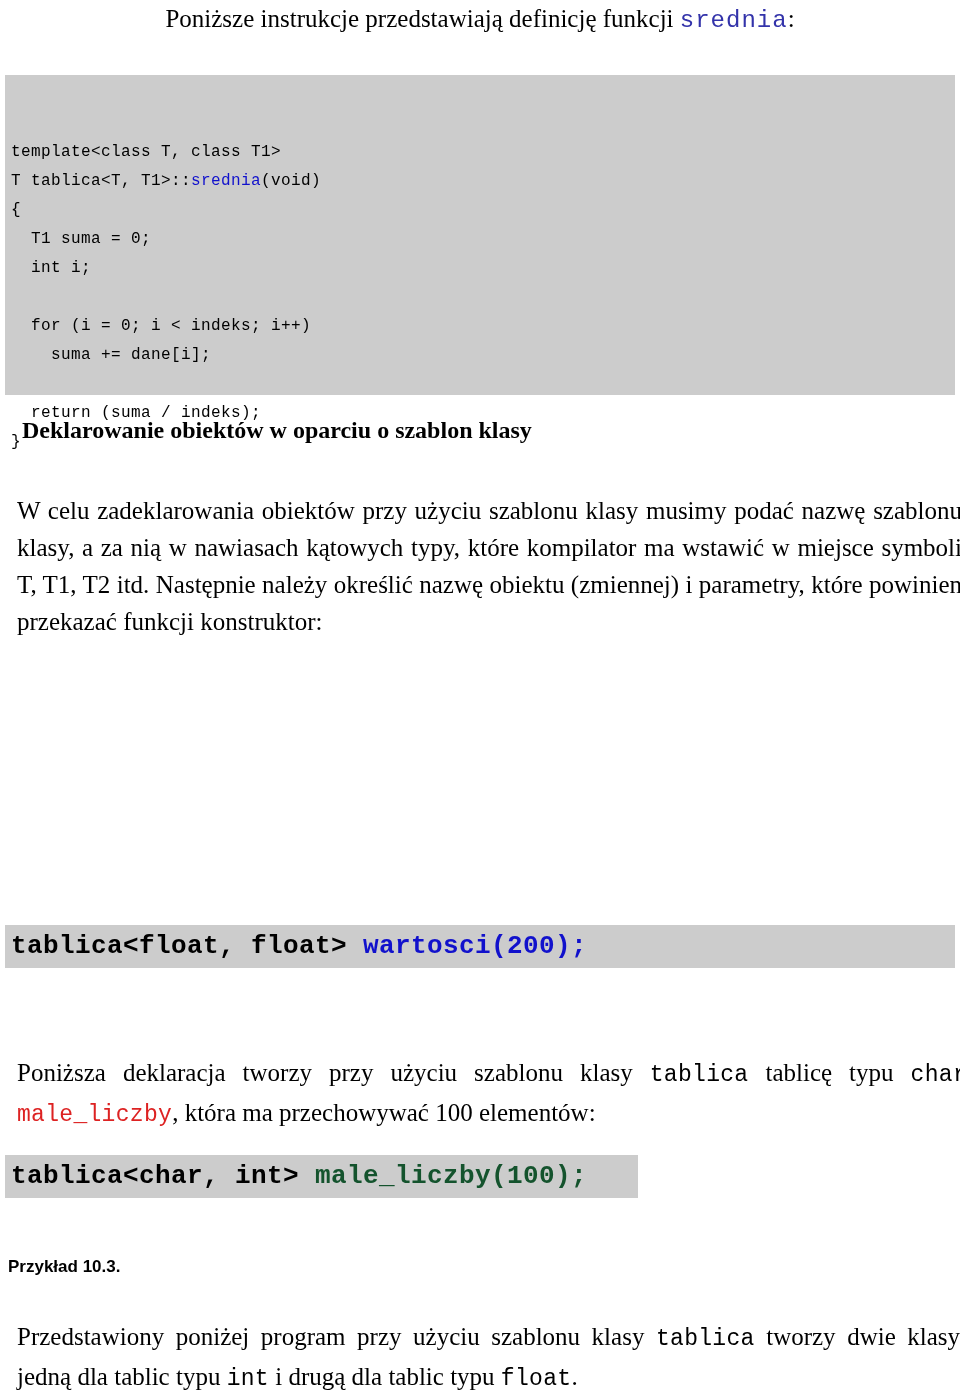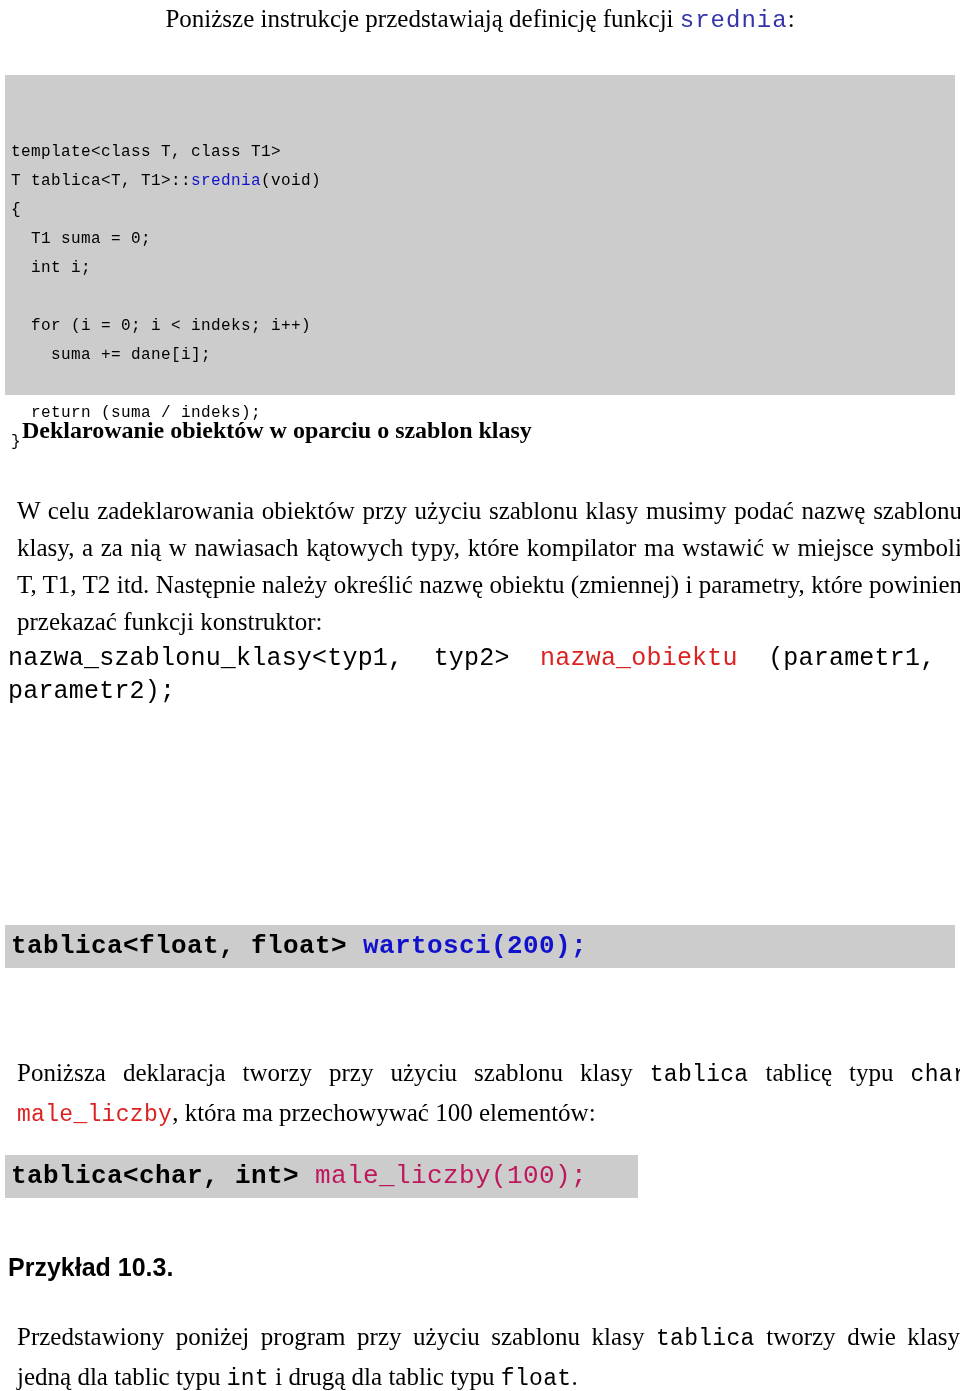--- a/index.html
+++ b/index.html
@@ -82,38 +82,38 @@
     line-height: 43px;
     padding-left: 6px;
     box-sizing: border-box;
     font-weight: bold;
     letter-spacing: 0.4px;
   }
   .code-line { display: block; min-height: 29px; }
   .kw-blue { color: #1111cc; }
   .kw-blue-b { color: #1111cc; font-weight: bold; text-align: right; }
   .kw-red  { color: #dd2222; }
-  .kw-red-b { color: #be185d; font-weight: normal; }
+  .kw-red-b { color: #14532d; font-weight: bold; }
 
   
   .heading-bold-serif {
     position: absolute;
     font-family: "Liberation Serif", "DejaVu Serif", serif;
     font-weight: bold;
     font-size: 24px;
     line-height: 28px;
     white-space: nowrap;
   }
   #heading-deklarowanie { left: 22px; top: 404px; margin-top: 12px; }
 
   .heading-bold-sans {
     position: absolute;
     font-family: "Liberation Sans", "DejaVu Sans", sans-serif;
     font-weight: bold;
-    font-size: 25px;
+    font-size: 17px;
     line-height: 30px;
     white-space: nowrap;
   }
   #heading-przyklad { left: 8px; top: 1252px; }
 
   
   .para {
     position: absolute;
     font-family: "Liberation Serif", "DejaVu Serif", serif;
     font-size: 25px;
@@ -163,22 +163,20 @@
   </div>
 
   <div class="code-block" id="code-block-srednia">
     <span class="code-line">template&lt;class T, class T1&gt;</span><span class="code-line"><span>T tablica&lt;T, T1&gt;::</span><span class="kw-blue">srednia</span><span>(void)</span></span><span class="code-line">{</span><span class="code-line">  T1 suma = 0;</span><span class="code-line">  int i;</span><span class="code-line"></span><span class="code-line">  for (i = 0; i &lt; indeks; i++)</span><span class="code-line">    suma += dane[i];</span><span class="code-line"></span><span class="code-line">  return (suma / indeks);</span><span class="code-line">}</span>
   </div>
 
   <div class="heading-bold-serif" id="heading-deklarowanie">Deklarowanie obiektów w oparciu o szablon klasy</div>
 
   <div class="para just" id="para-w-celu">W celu zadeklarowania obiektów przy użyciu szablonu klasy musimy podać nazwę szablonu klasy, a za nią w nawiasach kątowych typy, które kompilator ma wstawić w miejsce symboli T, T1, T2 itd. Następnie należy określić nazwę obiektu (zmiennej) i parametry, które powinien przekazać funkcji konstruktor:</div>
 
-  <div id="decl-nazwa-szablonu"><span>nazwa_szablonu_klasy&lt;typ1,  typ2&gt;  </span><span class="kw-red">nazwa_obiektu</span><span>  (parametr1,
-parametr2);</span></div>
 
 
 
   <div class="code-block" id="code-block-wartosci"><span>tablica&lt;float, float&gt; </span><span class="kw-blue-b">wartosci(200);</span></div>
 
   <div class="para just" id="para-ponizsza-deklaracja"><span>Poniższa deklaracja tworzy przy użyciu szablonu klasy </span><span class="mono">tablica</span><span> tablicę typu </span><span class="mono">char </span><span class="mono-red">male_liczby</span><span>, która ma przechowywać 100 elementów:</span></div>
 
   <div class="code-block" id="code-block-male-liczby"><span>tablica&lt;char, int&gt; </span><span class="kw-red-b">male_liczby(100);</span></div>
 
   <div class="heading-bold-sans" id="heading-przyklad">Przykład 10.3.</div>

